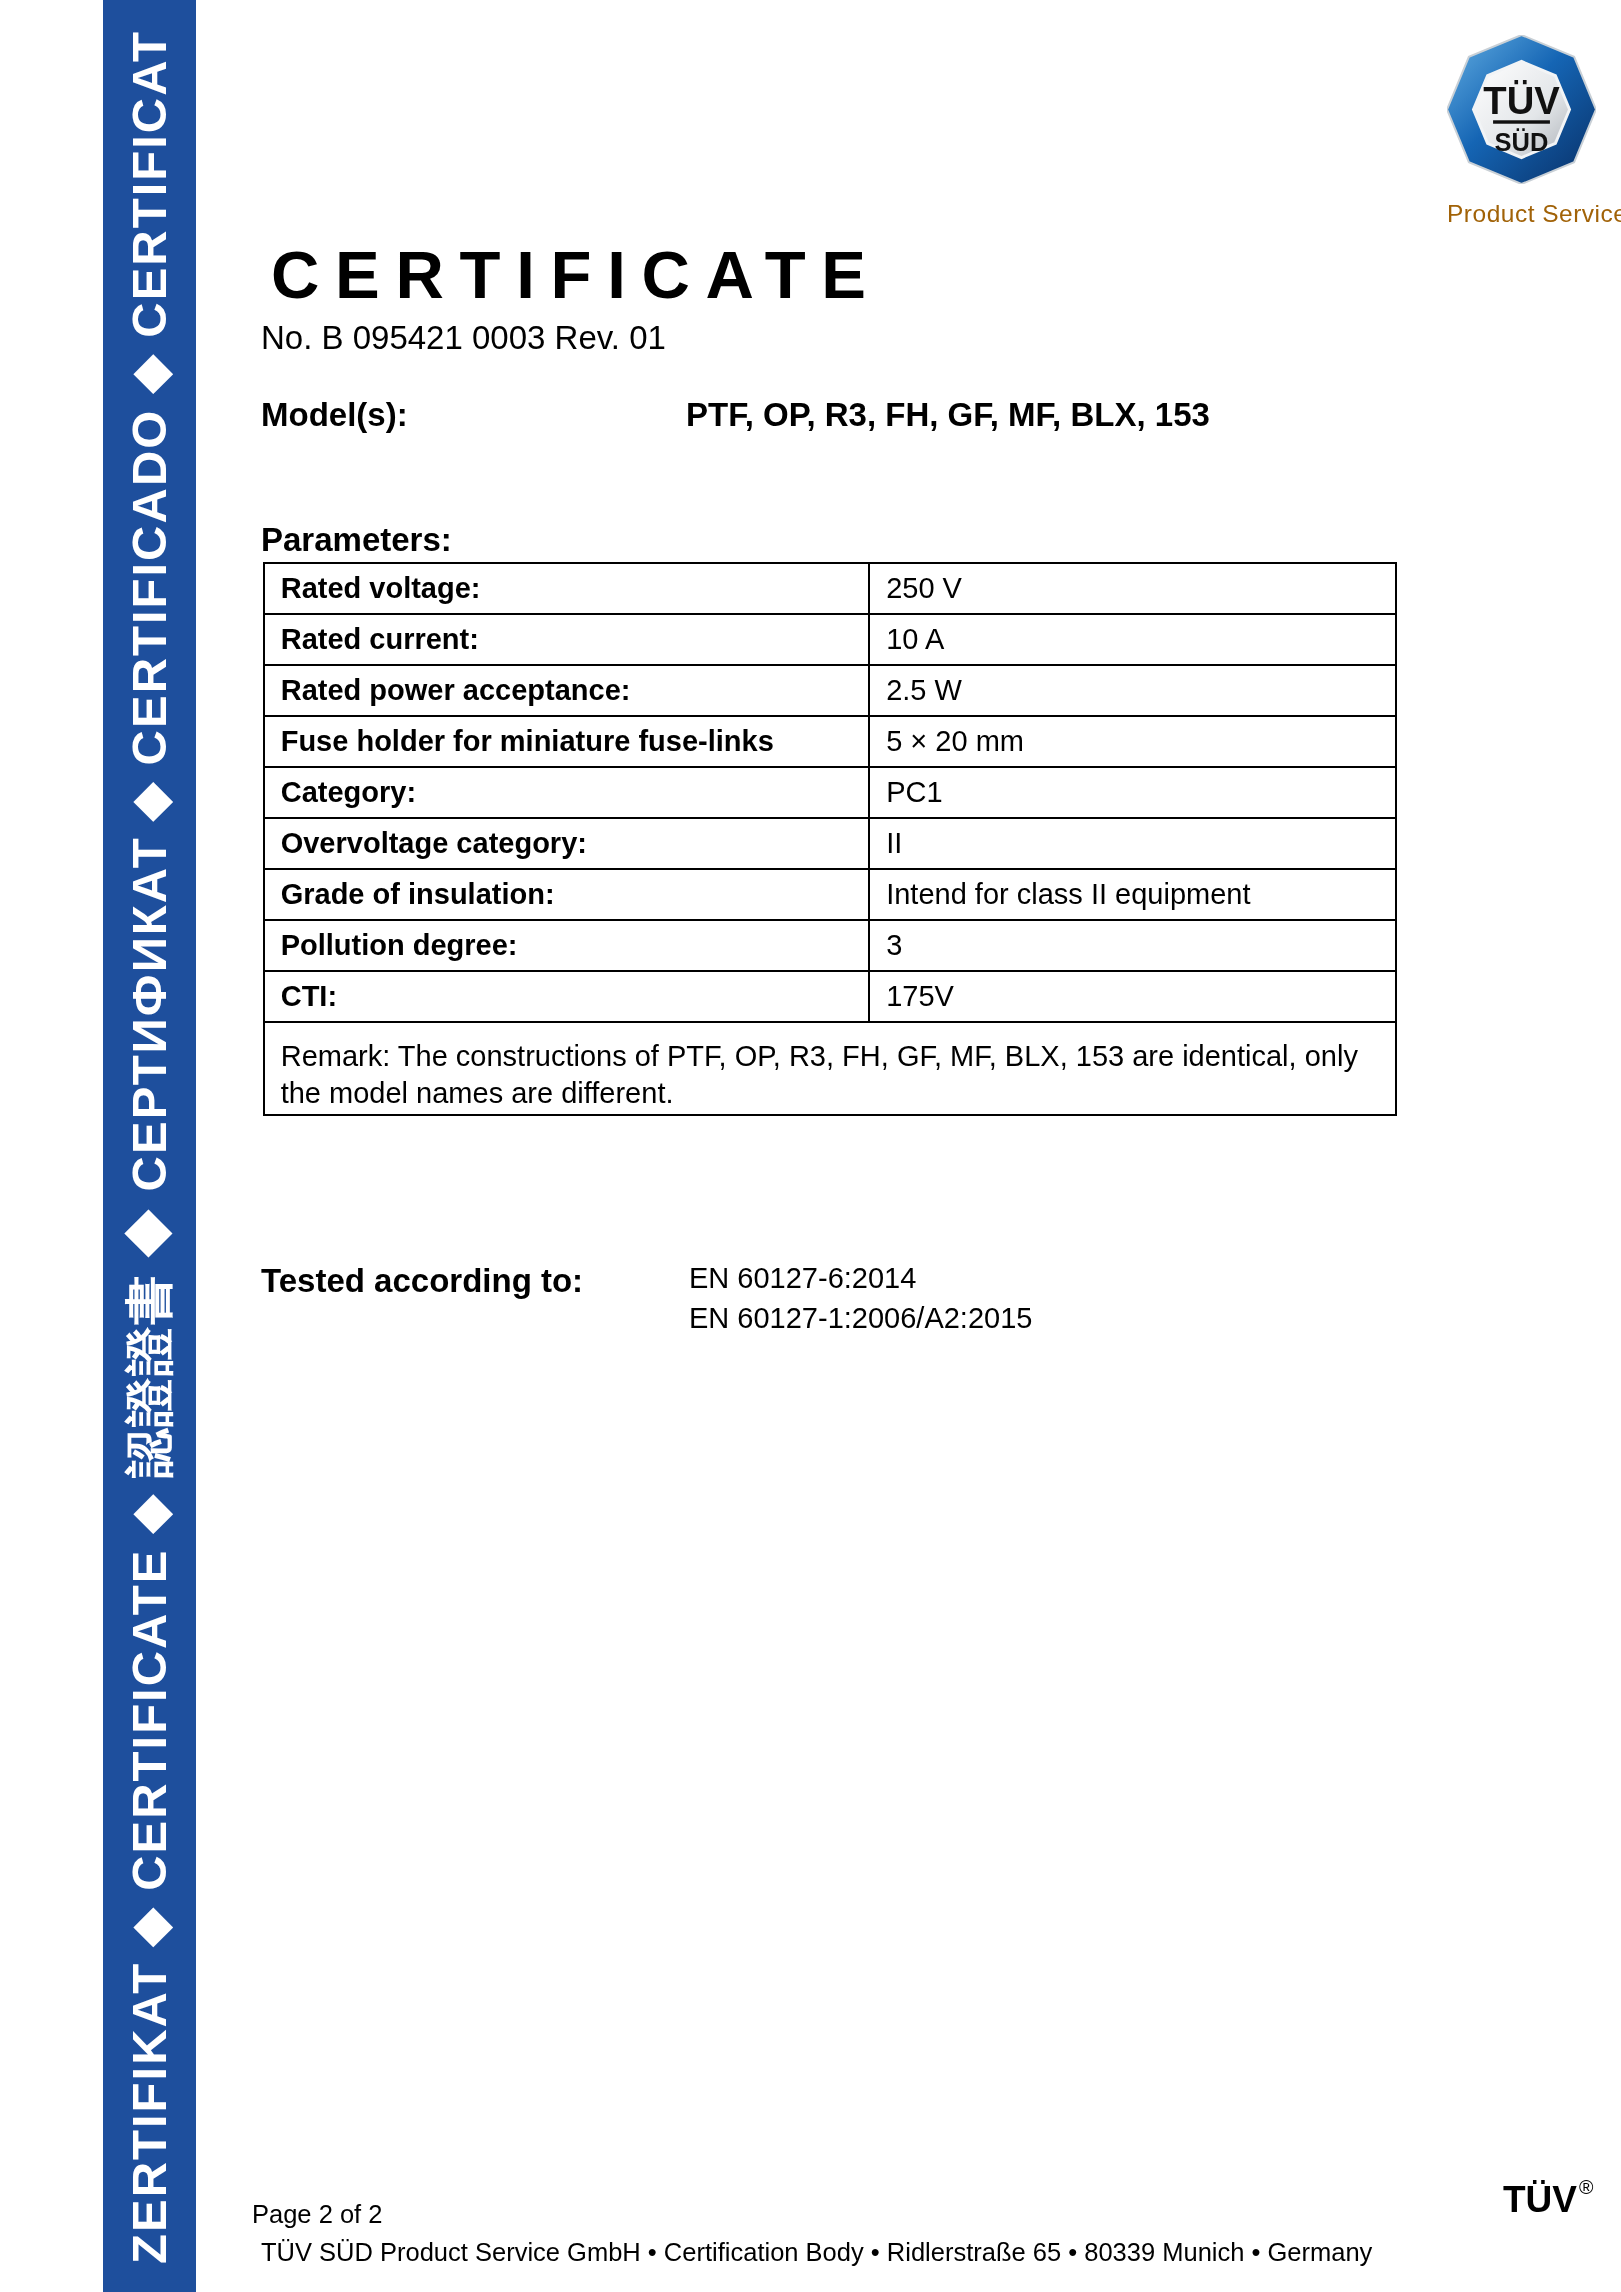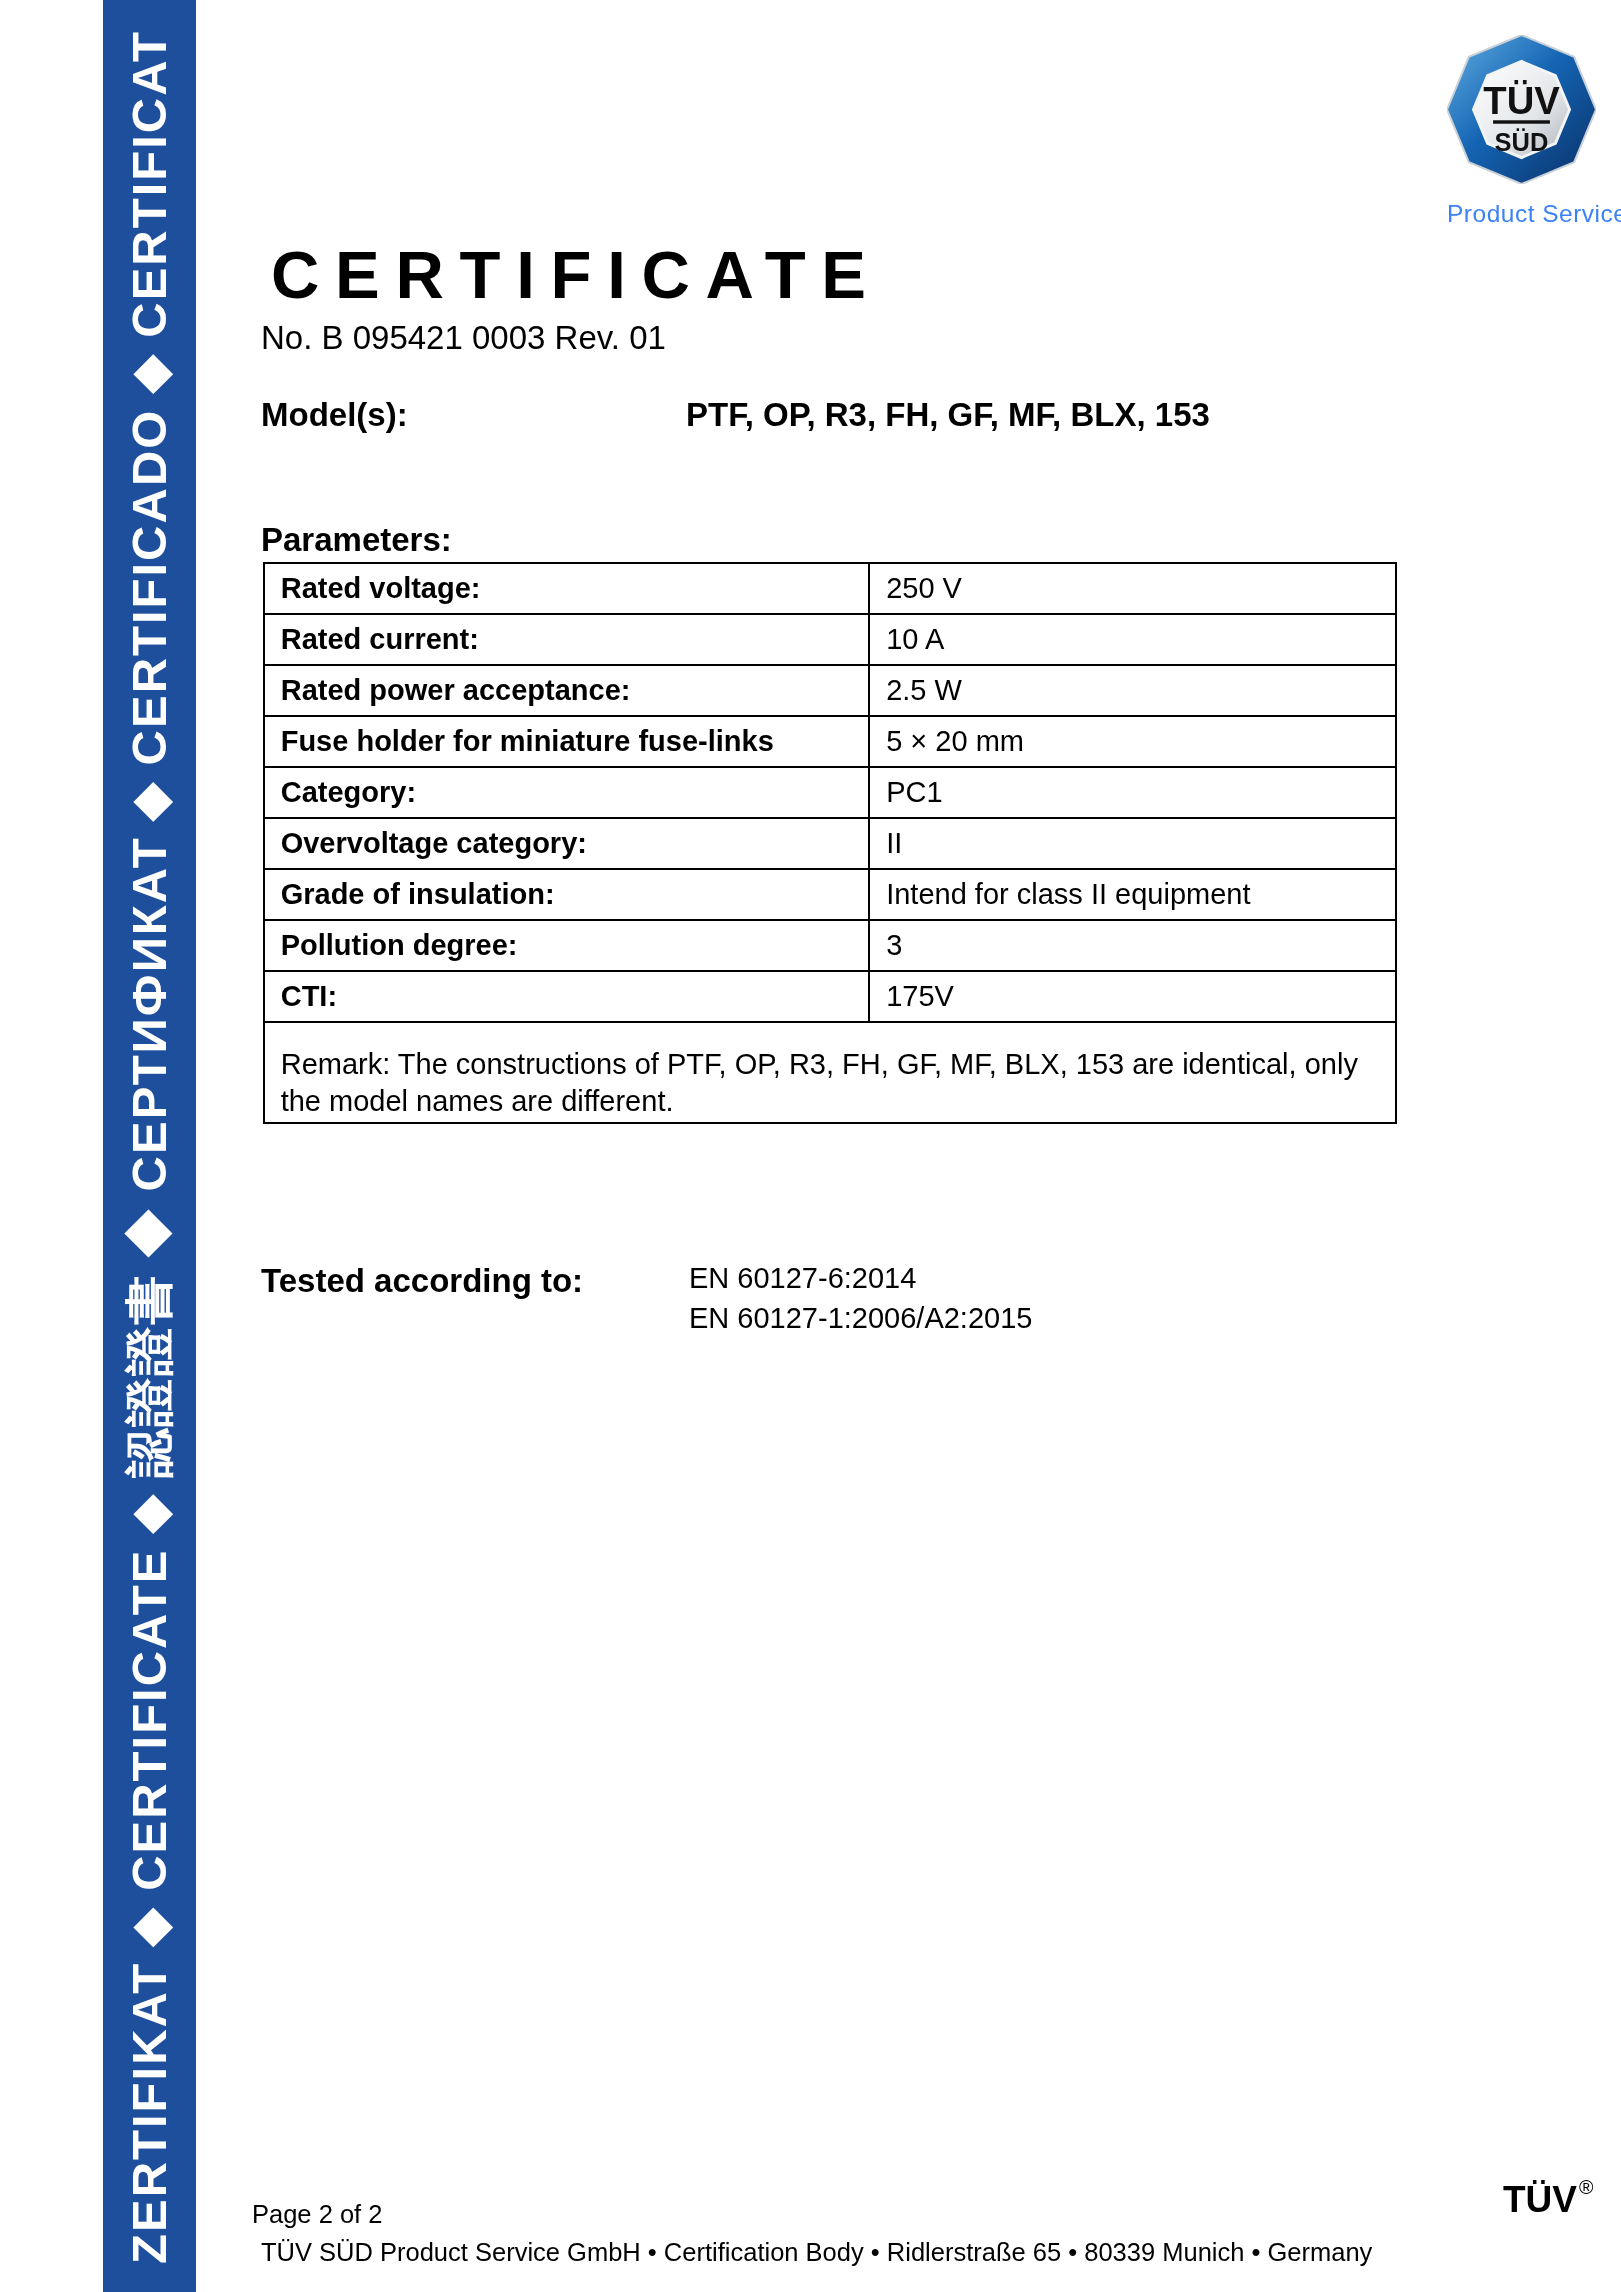--- a/index.html
+++ b/index.html
@@ -10,37 +10,37 @@
   
   .sidebar{position:absolute;left:103px;top:0;width:93px;height:2293px;background:#1e4f9d;}
   .sidebar-text{
     position:absolute;left:50%;top:50%;
     transform:translate(-50%,-50%) rotate(-90deg);
     white-space:nowrap;color:#ffffff;font-weight:bold;font-size:49px;letter-spacing:2px;
   }
   
   .logo{position:absolute;left:1447px;top:35px;width:149px;text-align:center;}
   .logo svg{display:block;}
-  .logo-caption{margin-top:15.7px;font-size:24.5px;color:#3b82f6;letter-spacing:0.5px;white-space:nowrap;}
+  .logo-caption{margin-top:15.7px;font-size:24.5px;color:#a16207;letter-spacing:0.5px;white-space:nowrap;}
   
   .title{position:absolute;left:271px;top:241px;font-size:67px;font-weight:bold;letter-spacing:15.7px;line-height:1;}
   .cert-no{position:absolute;left:261px;top:321px;font-size:33px;font-weight:normal;line-height:1;}
   .models-label{position:absolute;left:261px;top:398px;font-size:33px;font-weight:bold;line-height:1;}
   .models-value{position:absolute;left:686px;top:398px;font-size:33px;font-weight:bold;line-height:1;}
   .params-heading{position:absolute;left:261px;top:523px;font-size:33px;font-weight:bold;line-height:1;}
   
   .params-table{
     position:absolute;left:263px;top:562px;width:1134px;
     border-collapse:collapse;table-layout:fixed;
   }
   .params-table td{
     border:2.9px solid #000;font-size:29px;padding:0 7.8px 0 15.7px;height:49px;vertical-align:middle;
   }
   .params-table td.c1{width:580px;font-weight:bold;}
-  .params-table td.remark{height:78px;line-height:37px;padding-top:21px;vertical-align:middle;margin-top:24px;}
+  .params-table td.remark{height:78px;line-height:37px;padding-top:13px;vertical-align:middle;margin-top:24px;}
   
   .tested-label{position:absolute;left:261px;top:1264px;font-size:33px;font-weight:bold;line-height:1;}
   .standards{position:absolute;left:689px;top:1258px;font-size:29px;line-height:40px;}
   
   .footer-page{position:absolute;left:252px;top:2202px;font-size:25.5px;line-height:1;}
   .footer-company{position:absolute;left:261px;top:2240px;font-size:25.5px;line-height:1;}
   .footer-brand{position:absolute;left:1503px;top:2178px;font-size:37px;font-weight:bold;line-height:1;}
   .footer-brand sup{font-size:19.6px;font-weight:normal;vertical-align:17.6px;margin-left:2px;}
 </style>
 </head>

